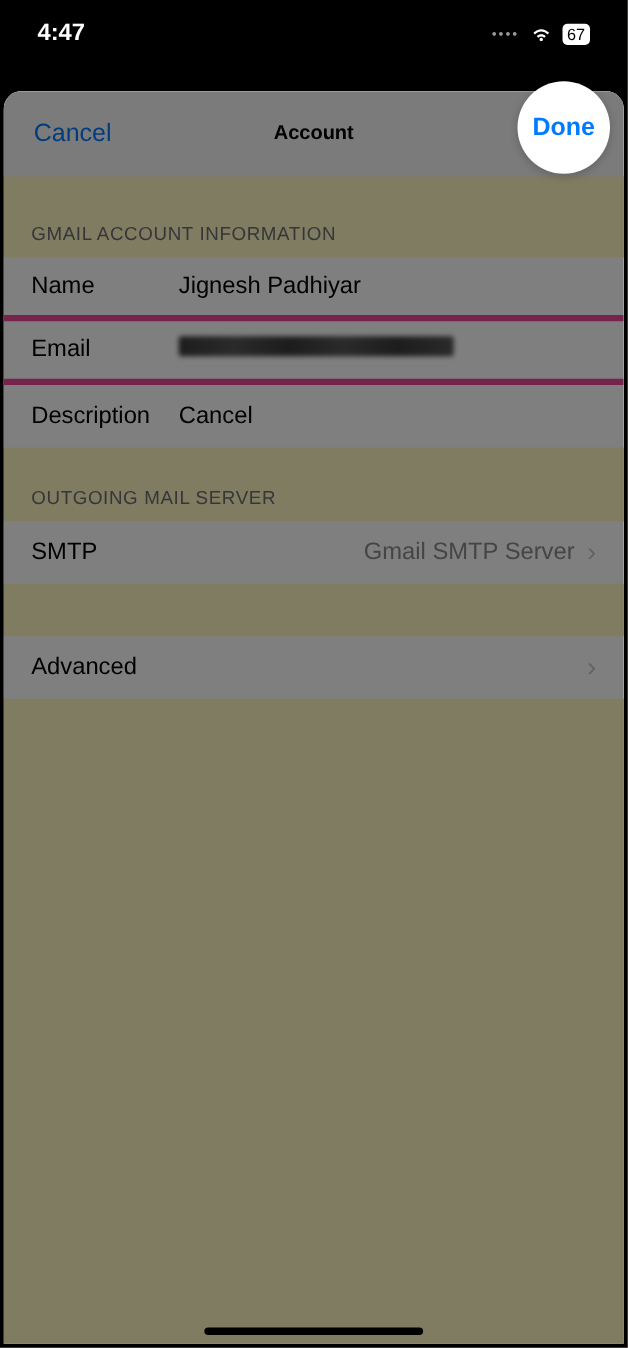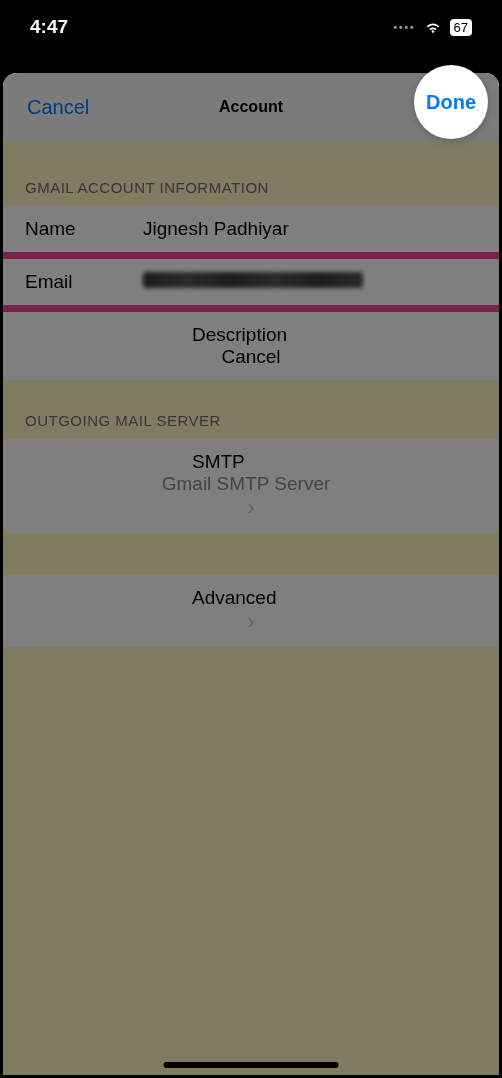--- a/index.html
+++ b/index.html
@@ -124,26 +124,25 @@
       background: #fff;
     }
     
     .list-row {
       display: flex;
       align-items: center;
       min-height: 50px;
       padding: 12px 22px;
       font-size: 19px;
       color: #000;
-      border-bottom: 7px solid #ec4899;
+      border-bottom: 5px solid #ec4899;
     }
     
     .list-row:last-child {
       border-bottom: none;
-      flex-direction: column;
     }
     
     .list-row .label {
       width: 118px;
       flex-shrink: 0;
     }
     
     .list-row .value {
       flex: 1;
     }

